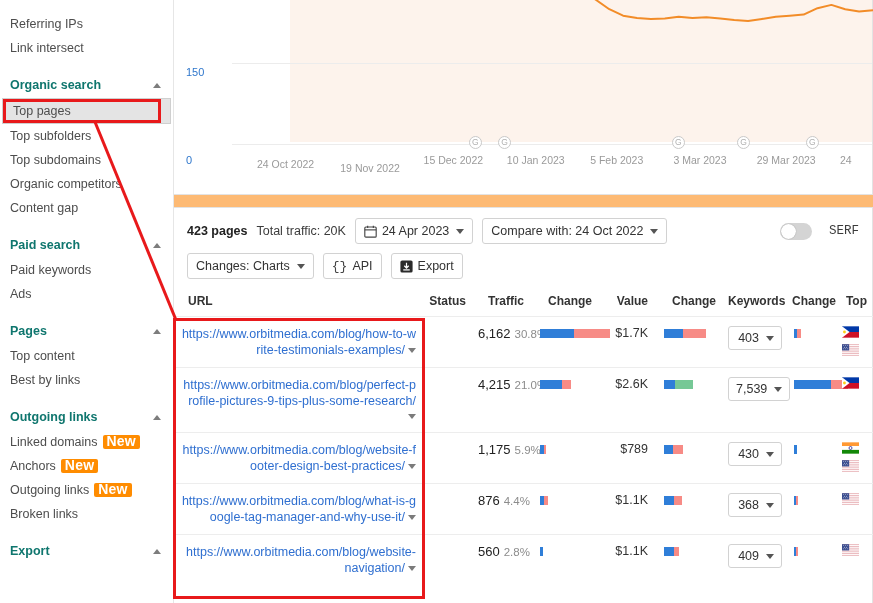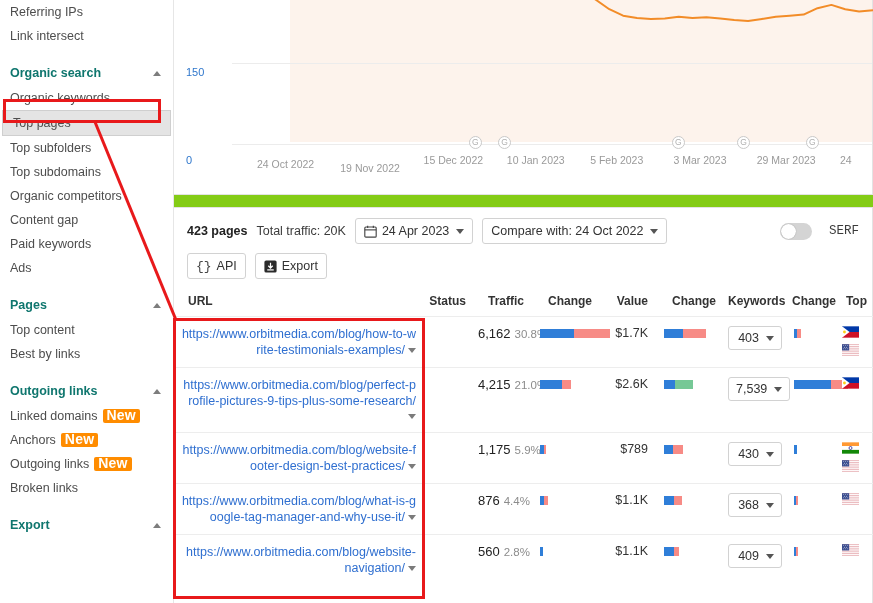--- a/index.html
+++ b/index.html
@@ -9,21 +9,21 @@
     overflow: hidden;
     background: #fff;
     font-family: "Liberation Sans", sans-serif;
   }
   #root { position: relative; width: 873px; height: 603px; overflow: hidden; }
 
   
   #sidebar {
     position: absolute; left: 0; top: 0; width: 174px; height: 603px;
     background: #fff; border-right: 1px solid #e6e6e6;
-    padding-top: 0;
+    padding-top: 12px;
   }
   .nav-link {
     font-size: 12.5px; color: #4d4d4d; padding: 4px 0 4px 10px;
     line-height: 16px; white-space: nowrap; cursor: pointer;
     display: flex; align-items: center;
   }
   .nav-group {
     display: flex; align-items: center; justify-content: space-between;
     font-size: 12.5px; font-weight: bold; color: #0f766e;
     padding: 5px 12px 5px 10px; line-height: 16px; cursor: pointer;
@@ -47,21 +47,21 @@
 
   
   .anno-box {
     position: absolute; border: 3px solid #e8191b; pointer-events: none; z-index: 60;
   }
   #anno-sidebar { left: 3px; top: 99px; width: 158px; height: 24px; }
   #anno-table { left: 173px; top: 318px; width: 252px; height: 281px; }
   #anno-line { position: absolute; left: 0; top: 0; z-index: 59; pointer-events: none; }
 
   
-  #main { position: absolute; left: 174px; top: 0; width: 699px; height: 603px; background: #84cc16; }
+  #main { position: absolute; left: 174px; top: 0; width: 699px; height: 603px; background: #fdba74; }
 
   
   #chart-card {
     position: absolute; left: 0; top: -140px; width: 699px; height: 335px;
     background: #fff; border: 1px solid #e3e3e3; border-left: none;
   }
   #chart-plot { position: absolute; left: 58px; top: 0; right: 0; bottom: 52px; }
   .grid-line { position: absolute; left: 0; right: 0; height: 1px; background: #ececec; }
   .ytick { position: absolute; left: 12px; font-size: 11px; color: #2f77cc; }
   .xtick { position: absolute; font-size: 10.5px; color: #9a9a9a; white-space: nowrap; }
@@ -143,37 +143,38 @@
         <div class="nav-link">
           <span>Referring IPs</span>
         </div>
         <div class="nav-link">
           <span>Link intersect</span>
         </div>
         <div class="nav-group">
           <span>Organic search</span>
           <span class="caret-up"></span>
         </div>
-        <div class="nav-link">
-          <span>Organic keywords</span>
-        </div>
         <div class="nav-link nav-sel">
           <span>Top pages</span>
         </div>
         <div class="nav-link">
           <span>Top subfolders</span>
         </div>
         <div class="nav-link">
           <span>Top subdomains</span>
         </div>
         <div class="nav-link">
           <span>Organic competitors</span>
         </div>
         <div class="nav-link">
           <span>Content gap</span>
+        </div>
+        <div class="nav-group">
+          <span>Paid search</span>
+          <span class="caret-up"></span>
         </div>
         <div class="nav-link">
           <span>Paid keywords</span>
         </div>
         <div class="nav-link">
           <span>Ads</span>
         </div>
         <div class="nav-group">
           <span>Pages</span>
           <span class="caret-up"></span>
@@ -266,20 +267,24 @@
             <span>Compare with: 24 Oct 2022</span>
             <span class="caret-dn"></span>
           </div>
           <div style="flex:1"></div>
           <div class="toggle">
               <div class="knob"></div>
             </div>
           <span class="tb-serp">SERF</span>
         </div>
         <div class="tb-row">
+          <div class="btn">
+            <span>Changes: Charts</span>
+            <span class="caret-dn"></span>
+          </div>
           <div class="btn">
             <span style="font-family:'Liberation Mono',monospace;font-size:13px;color:#444;">{}</span>
             <span>API</span>
           </div>
           <div class="btn">
             <svg width="13" height="13" viewBox="0 0 16 16">
               <rect x="0.5" y="0.5" width="15" height="15" rx="2" fill="#2b2b2b"></rect>
               <path d="M8 3.4 L8 9.4 M5.3 7.1 L8 9.9 L10.7 7.1" stroke="#fff" stroke-width="1.5" fill="none"></path>
               <line x1="4" y1="12.2" x2="12" y2="12.2" stroke="#fff" stroke-width="1.5"></line>
             </svg>

